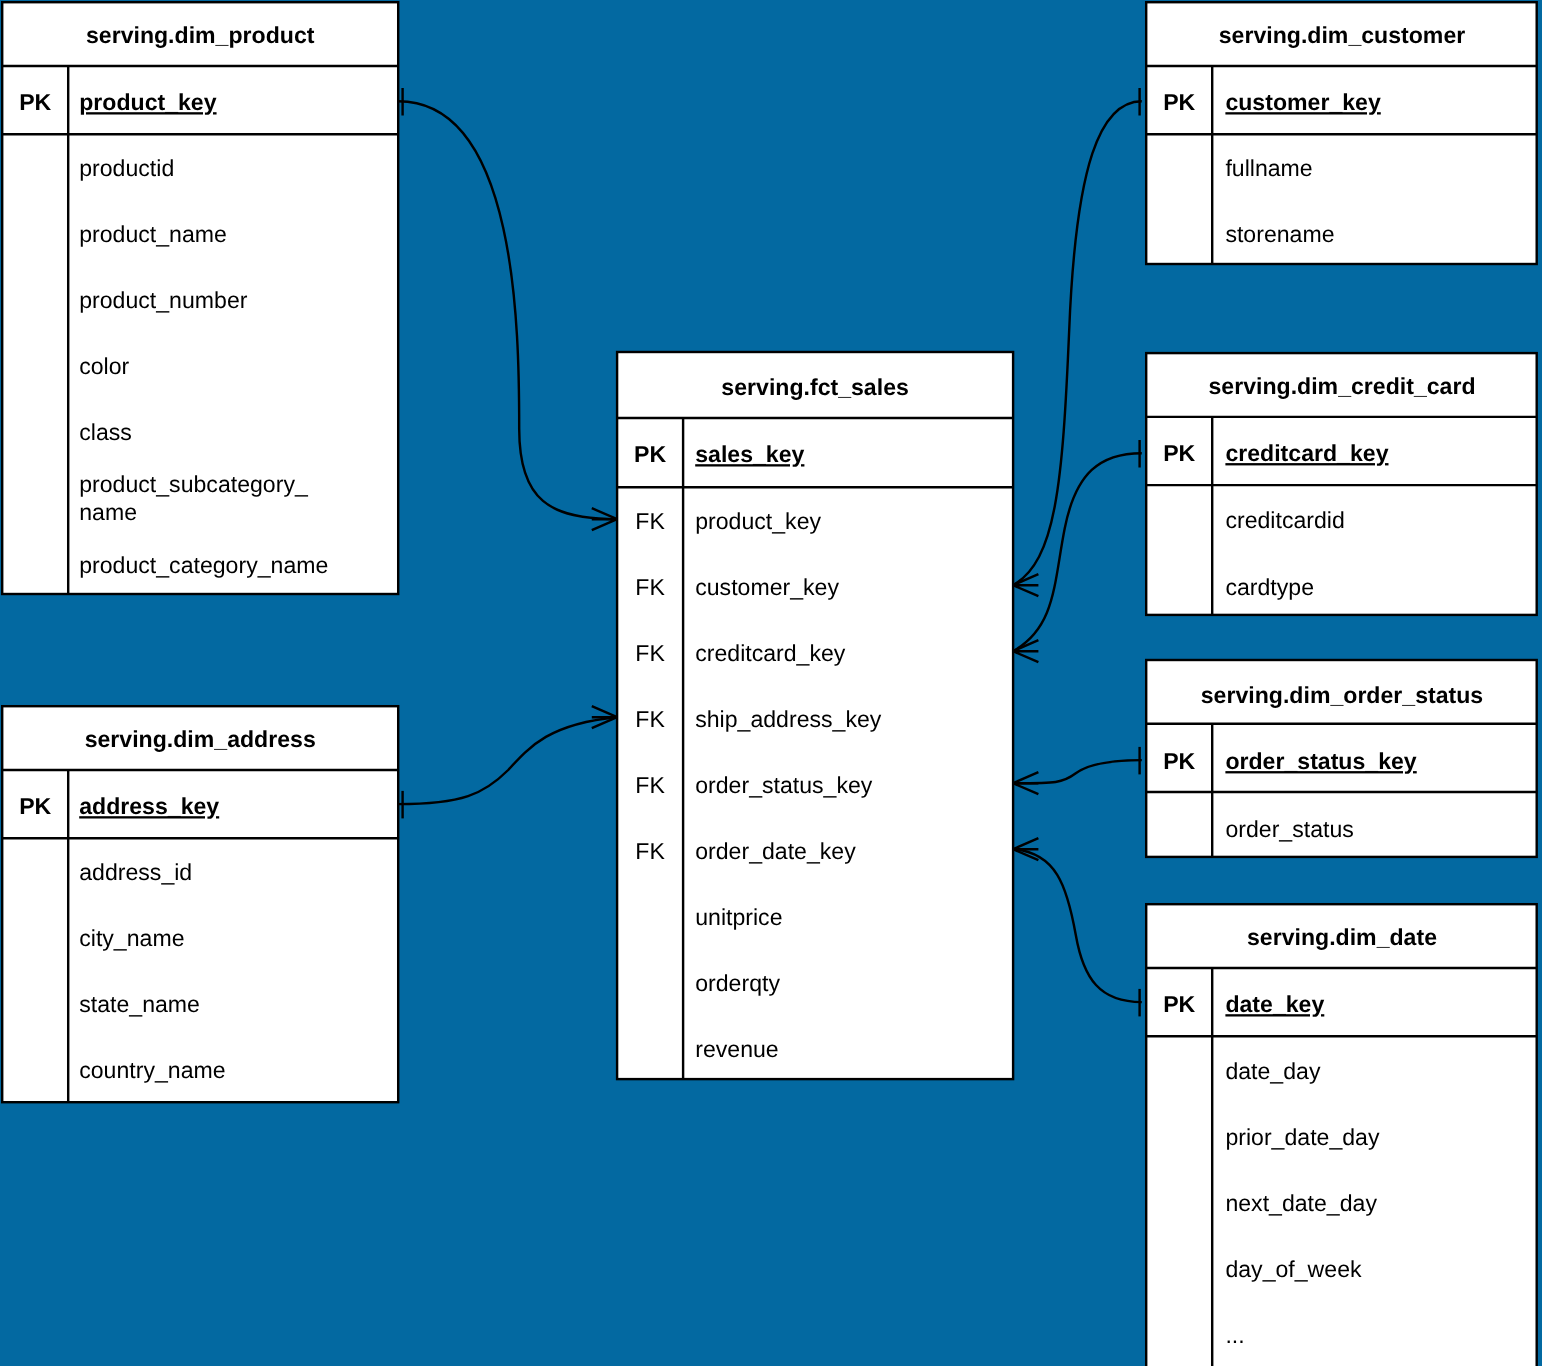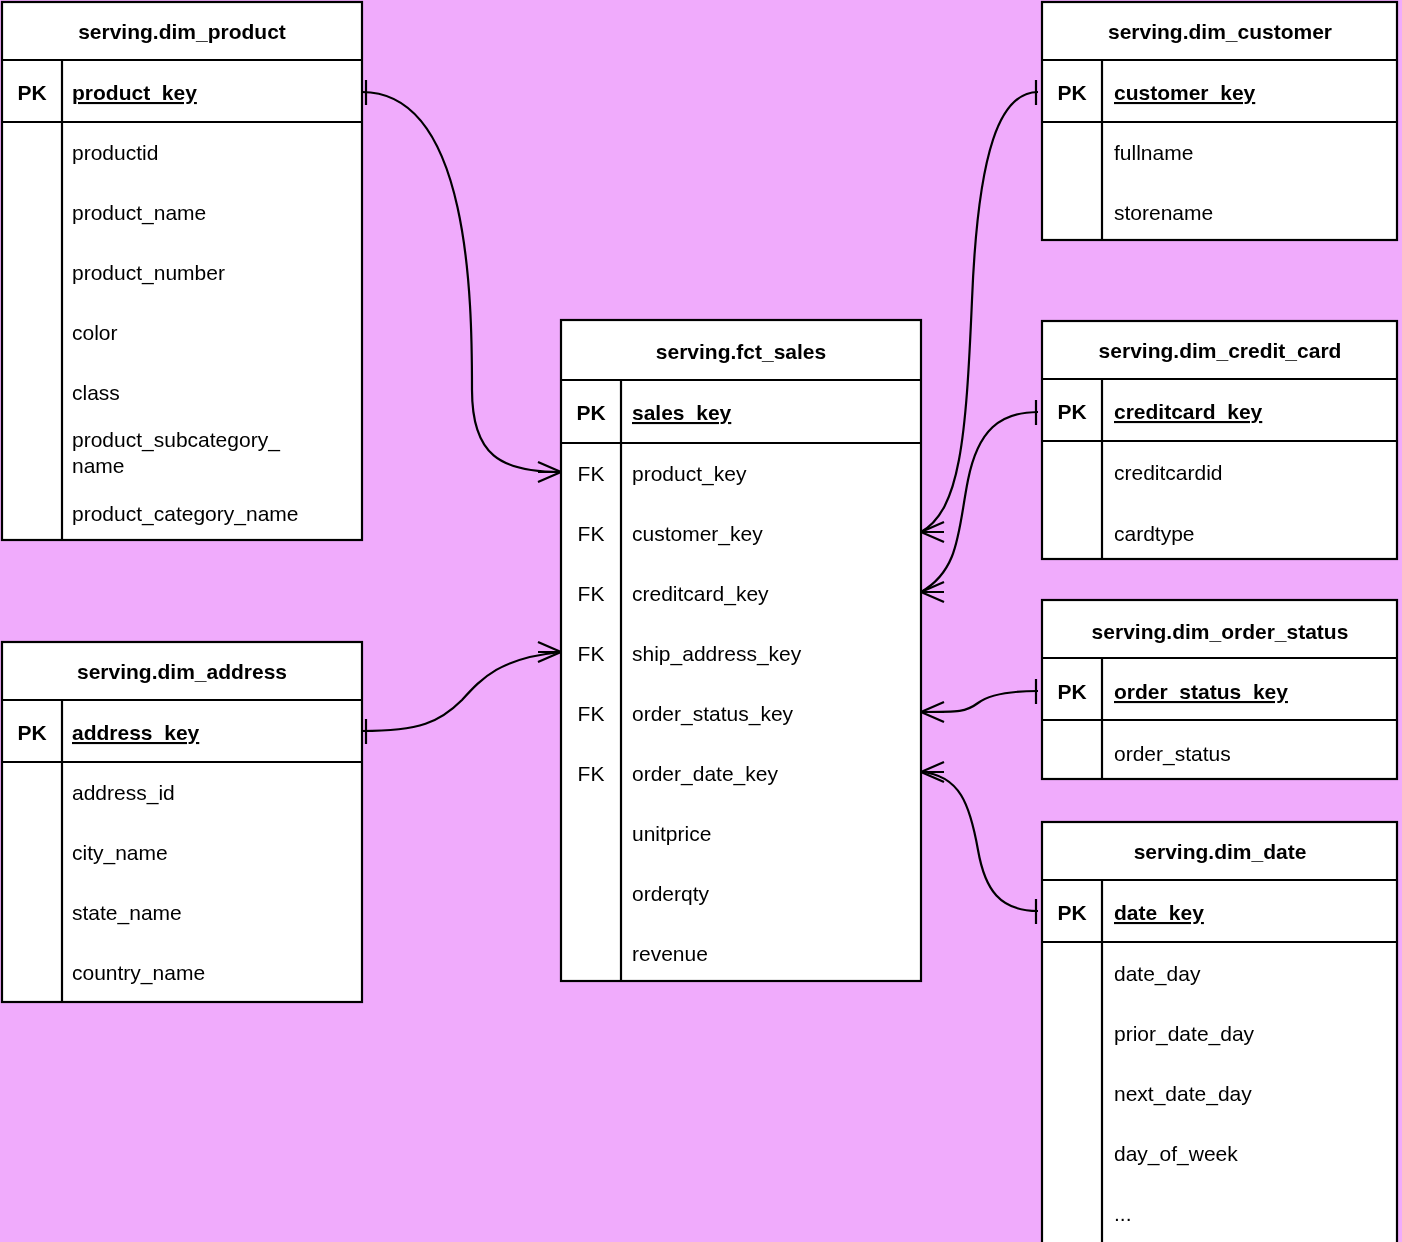--- a/index.html
+++ b/index.html
@@ -4,21 +4,21 @@
 <style>
   html, body {
     margin: 0;
     padding: 0;
     background: #ffffff;
   }
   #canvas {
     position: relative;
     width: 1402px;
     height: 1242px;
-    background: #f0abfc;
+    background: #0369a1;
     overflow: hidden;
     font-family: "Liberation Sans", sans-serif;
   }
   svg#diagram {
     position: absolute;
     left: 0;
     top: 0;
     width: 1402px;
     height: 1242px;
     display: block;

